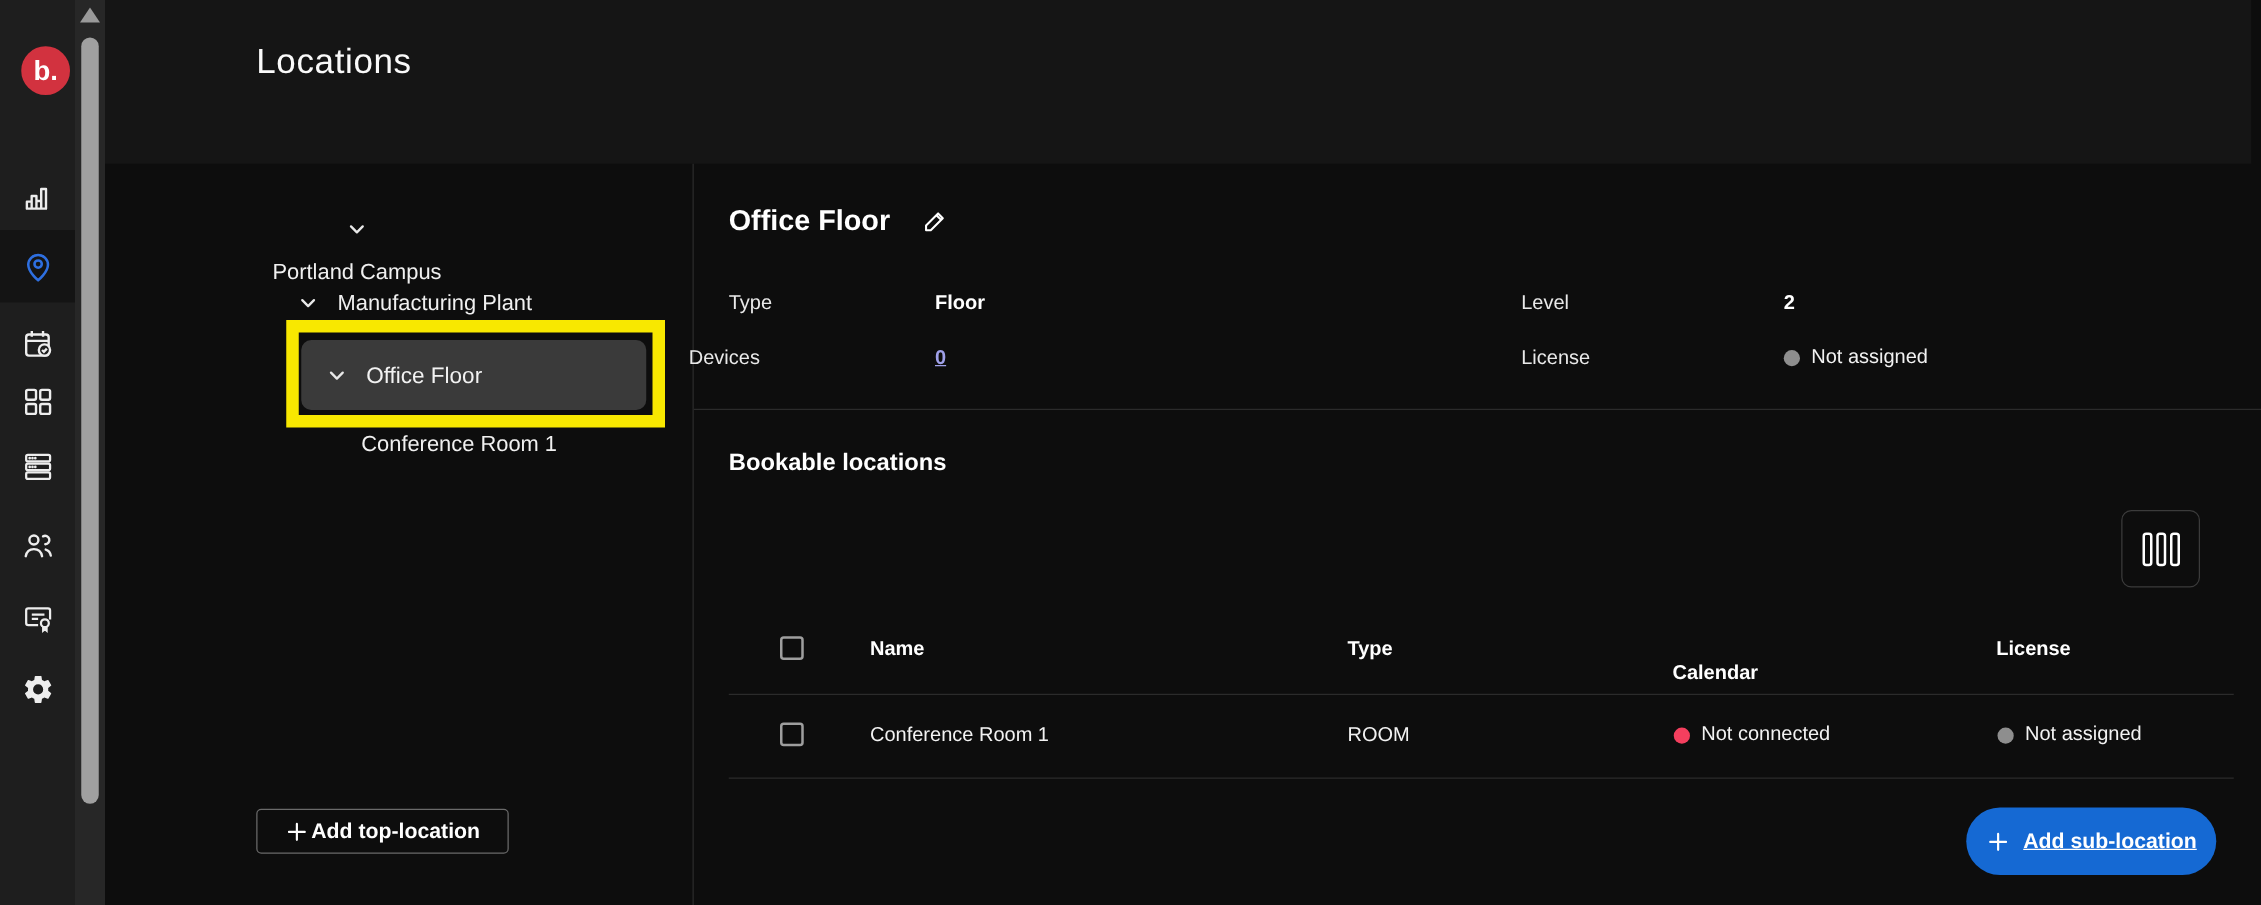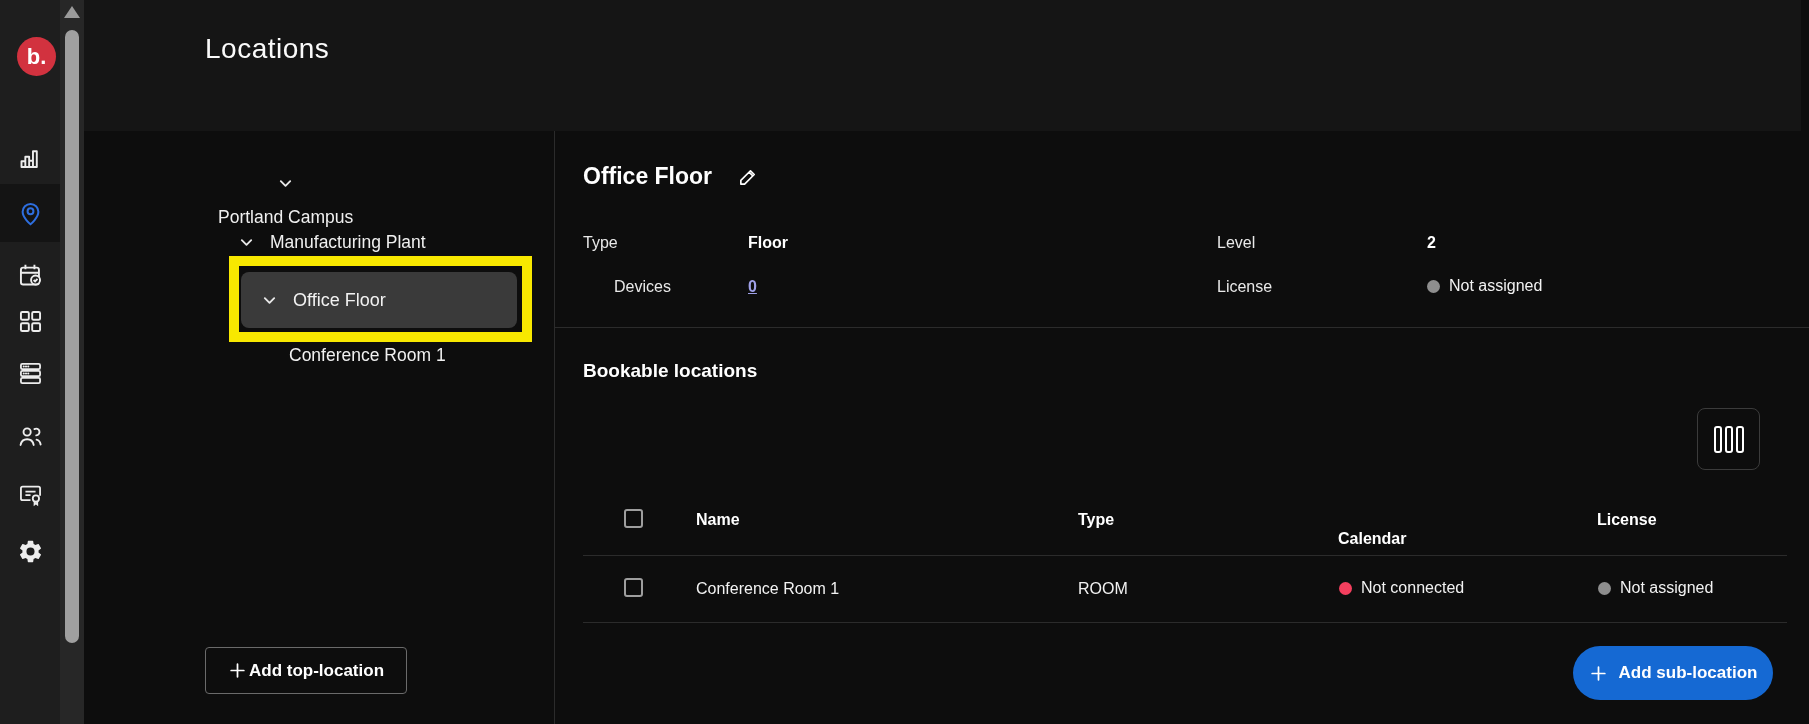--- a/index.html
+++ b/index.html
@@ -31,21 +31,21 @@
   .v-divider { left:554px; top:131px; width:1px; height:593px; background:#2b2b2b; }
   .h-divider { height:1px; background:#2b2b2b; }
 
   
   .tree-row { display:flex; align-items:center; gap:16px; font-size:17.5px; color:#f0f0f0; }
   .chev { width:15px; height:15px; color:#e8e8e8; flex:0 0 auto; }
   .sel-row { left:241px; top:272px; width:276px; height:56px; background:#3a3a3a; border-radius:8px;
              display:flex; align-items:center; gap:16px; padding-left:21px; font-size:18px; }
   .hl-box { left:229px; top:256px; width:303px; height:86px; border:10px solid #f8e800; }
 
-  .btn-outline { left:205px; top:647px; width:202px; height:47px; border:1px solid #6a6a6a; border-radius:4px;
+  .btn-outline { left:205px; top:647px; width:202px; height:36px; border:1px solid #6a6a6a; border-radius:4px;
                  background:transparent; color:#fff; font-weight:bold; font-size:17px;
                  display:flex; align-items:center; justify-content:center; gap:2px; cursor:pointer; }
   .plus { width:19px; height:19px; }
 
   
   .h1 { font-size:23px; font-weight:bold; color:#fff; }
   .f-label { font-size:16px; color:#e9e9e9; }
   .f-value { font-size:16px; font-weight:bold; color:#fff; }
   .link { font-size:16px; font-weight:bold; color:#9fa0e8; text-decoration:underline; cursor:pointer; }
   .dot { width:13px; height:13px; border-radius:50%; display:inline-block; }
@@ -65,21 +65,21 @@
               background:transparent; display:flex; align-items:center; justify-content:center; gap:3px; cursor:pointer; }
   .col-bar { width:8px; height:27px; border:2.5px solid #fff; border-radius:3px; }
 
   
   .checkbox { width:19px; height:19px; border:2px solid #9e9e9e; border-radius:3px; background:transparent; cursor:pointer; }
   .th { font-size:16px; font-weight:bold; color:#fff; }
   .td { font-size:16px; color:#f2f2f2; }
 
   .btn-primary { left:1573px; top:646px; width:200px; height:54px; border:none; border-radius:27px;
                  background:#1569d3; color:#fff; font-weight:bold; font-size:17px;
-                 display:flex; align-items:center; justify-content:center; gap:11px; cursor:pointer; }
+                 display:flex; align-items:center; justify-content:center; gap:11px; cursor:pointer;text-decoration:underline; }
 </style>
 </head>
 <body>
 
 <div class="stage">
 
   <div class="abs sidebar">
     <div class="abs logo">
       <span>b.</span>
     </div>
@@ -195,21 +195,21 @@
   <div class="abs h1" style="left:583px;top:163px;">Office Floor</div>
   <div class="abs" style="left:737px;top:166px;width:24px;height:24px;color:#fff;cursor:pointer;">
     <svg viewBox="0 0 24 24" width="22" height="22" fill="none" stroke="currentColor" stroke-width="1.8" stroke-linejoin="round">
       <path d="M14.7 5.2l4.1 4.1L8.3 19.8H4.2v-4.1L14.7 5.2z M13.2 6.7l4.1 4.1"></path>
     </svg>
   </div>
 
   <div class="abs f-label" style="left:583px;top:234px;">Type</div>
   <div class="abs f-value" style="left:748px;top:234px;">Floor</div>
 
-  <div class="abs f-label" style="left:614px;top:278px;">Devices</div>
+  <div class="abs f-label" style="left:551px;top:278px;">Devices</div>
   <div class="abs link" style="left:748px;top:278px;">0</div>
 
   <div class="abs f-label" style="left:1217px;top:234px;">Level</div>
   <div class="abs f-value" style="left:1427px;top:234px;">2</div>
 
   <div class="abs f-label" style="left:1217px;top:278px;">License</div>
   <div class="abs status" style="left:1427px;top:277px;">
     <span class="dot" style="background:#8e8e8e;"></span>
     <span>Not assigned</span>
   </div>

